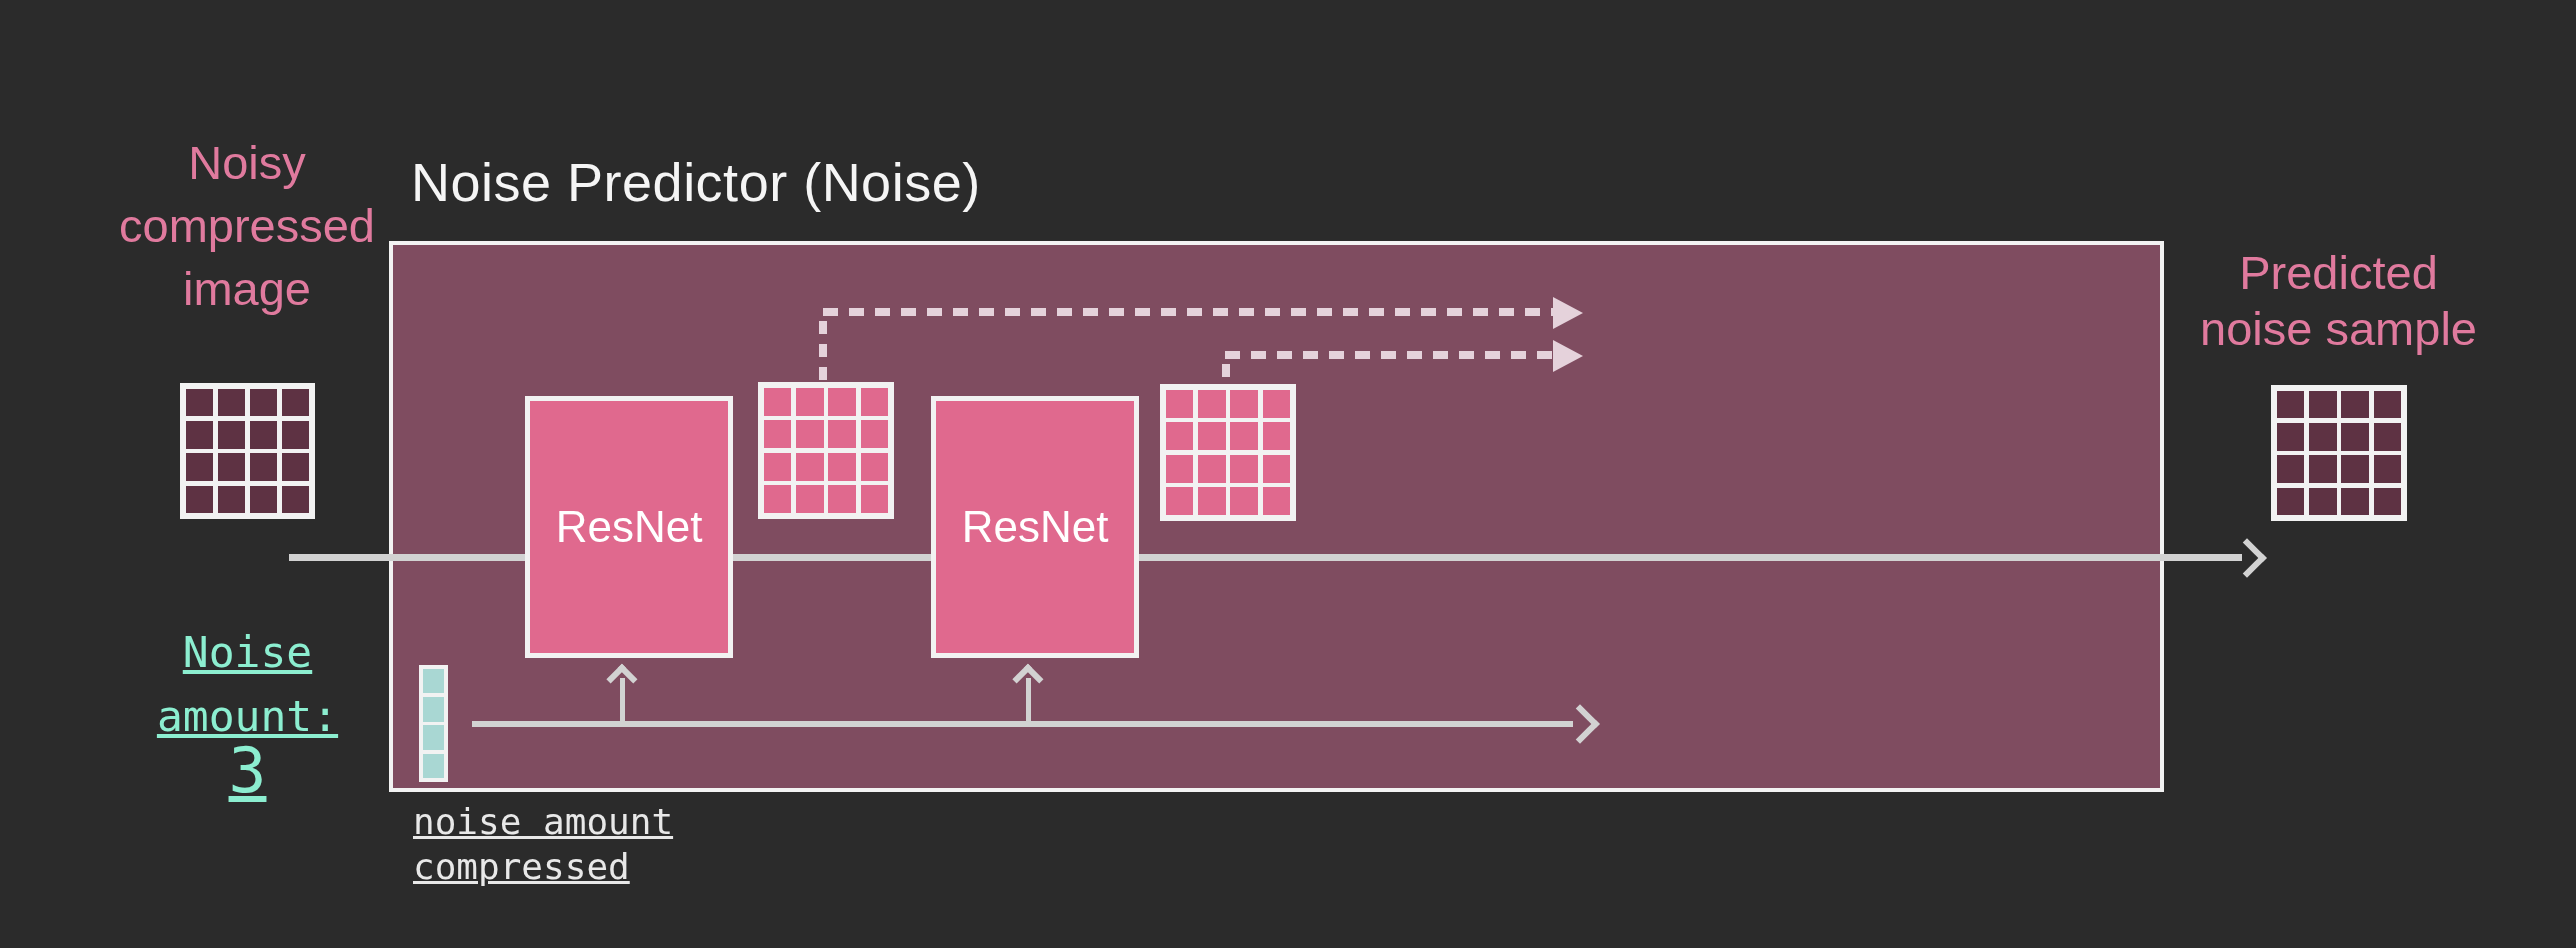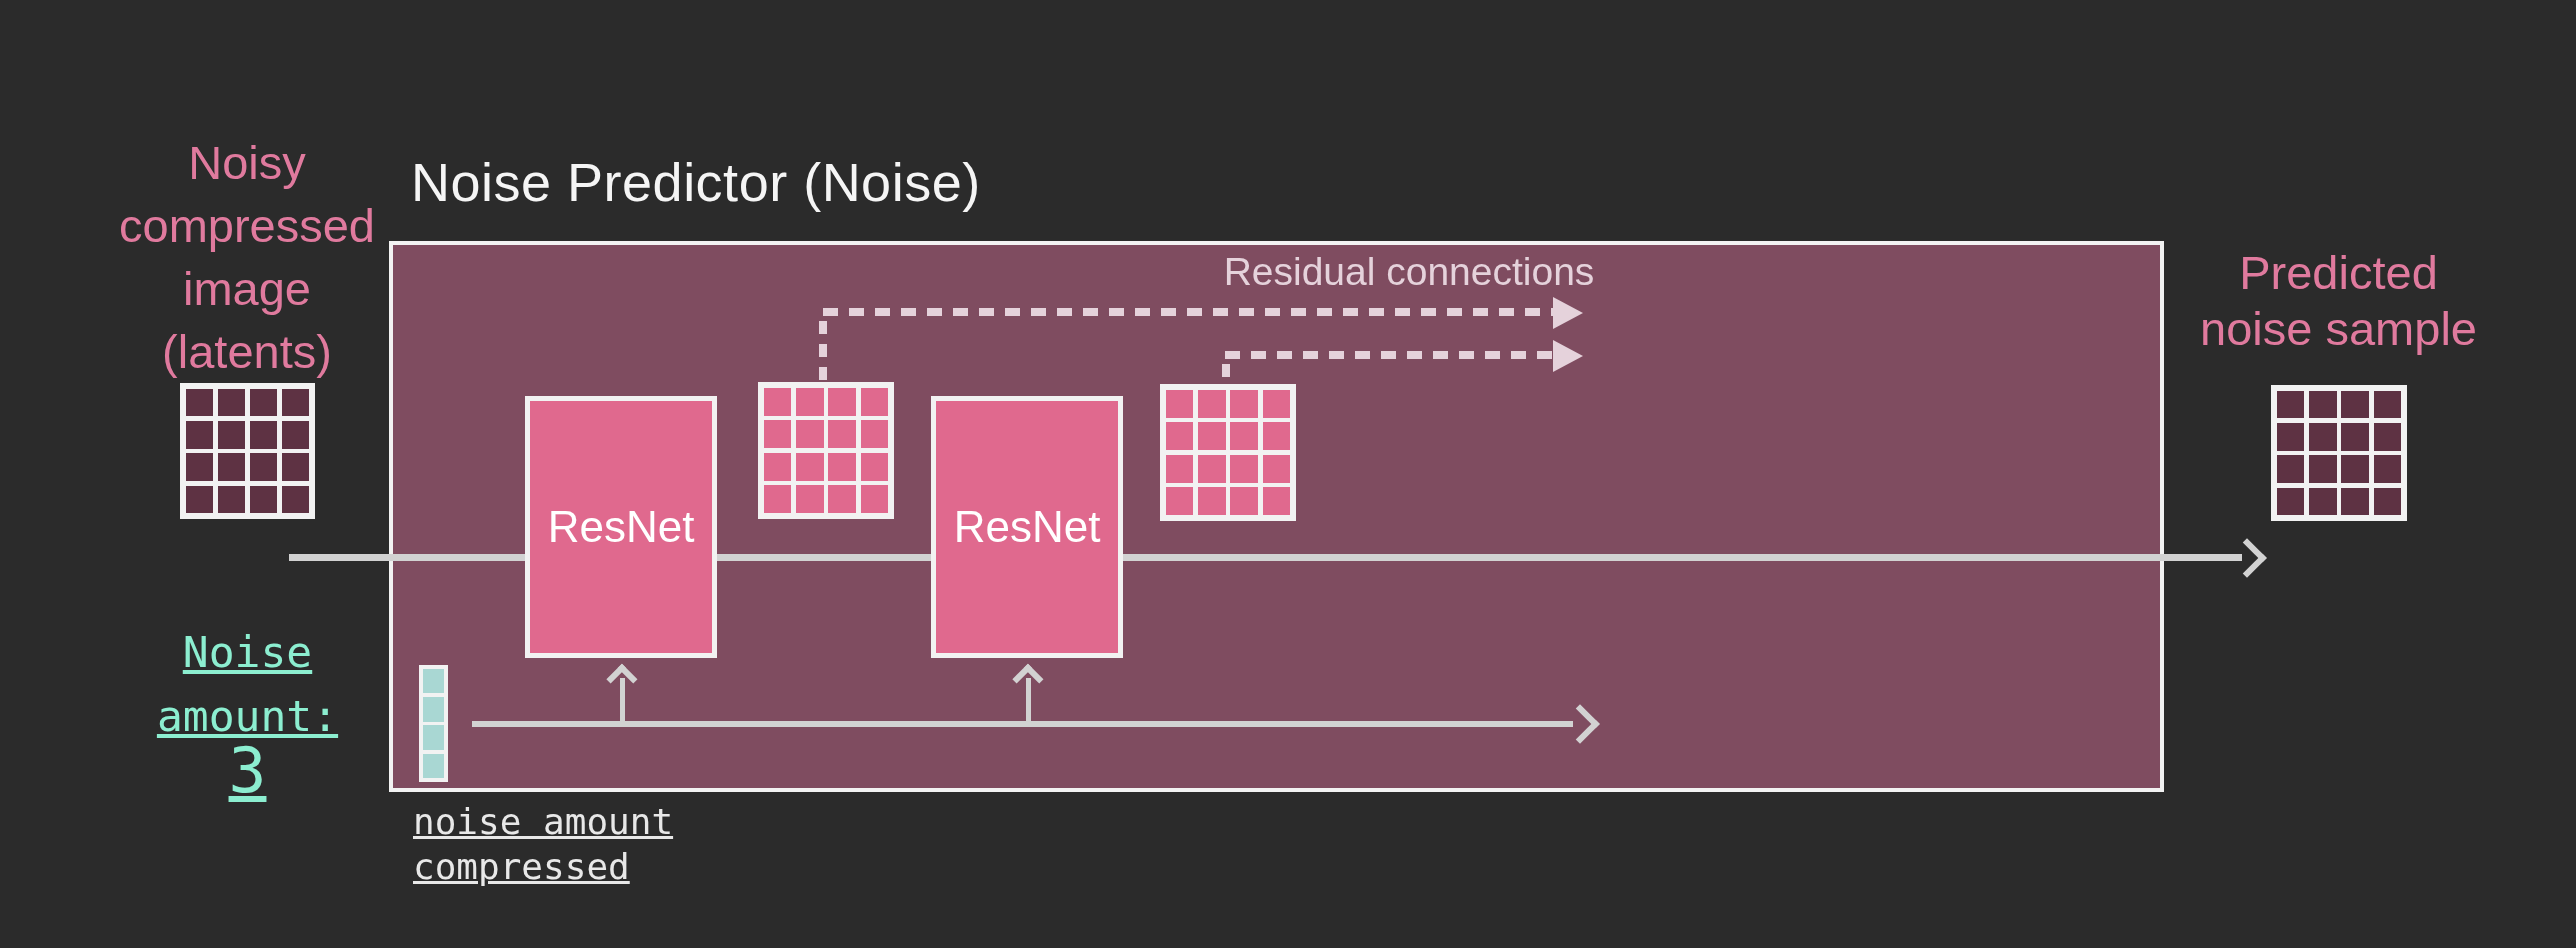--- a/index.html
+++ b/index.html
@@ -56,21 +56,21 @@
   
   .unet-box{
     left:389px;top:241px;width:1775px;height:551px;
     box-sizing:border-box;
     background:var(--box_fill);
     border:4.7px solid var(--box_border);
   }
 
   
   .resnet{
-    top:396px;width:192px;height:262px;
+    top:396px;width:208px;height:262px;
     box-sizing:border-box;
     background:var(--pink);
     border:5.6px solid var(--box_border);
     display:flex;align-items:center;justify-content:center;
     color:#ffffff;font-size:44px;
     z-index:4;
   }
   .resnet-1{left:525px;}
   .resnet-2{left:931px;}
 
@@ -142,28 +142,26 @@
 </style>
 </head>
 <body>
 
 <div class="canvas">
 
   <div class="abs input-label">
     <div>Noisy</div>
     <div>compressed</div>
     <div>image</div>
-    <div>(latents)</div>
   </div>
 
   <div class="abs title">Noise Predictor (Noise)</div>
 
   <div class="abs unet-box"></div>
 
-  <div class="abs residual-label">Residual connections</div>
 
   <div class="abs dash-h dash1-h"></div>
   <div class="abs dash-v dash1-v"></div>
   <div class="abs tri-right tri-1"></div>
   <div class="abs dash-h dash2-h"></div>
   <div class="abs dash-v dash2-v"></div>
   <div class="abs tri-right tri-2"></div>
 
   <div class="abs gray-line main-line"></div>
   <div class="abs chev chev-right chev-main"></div>

